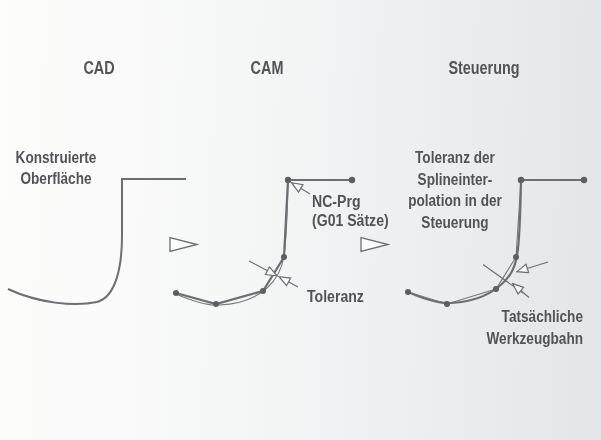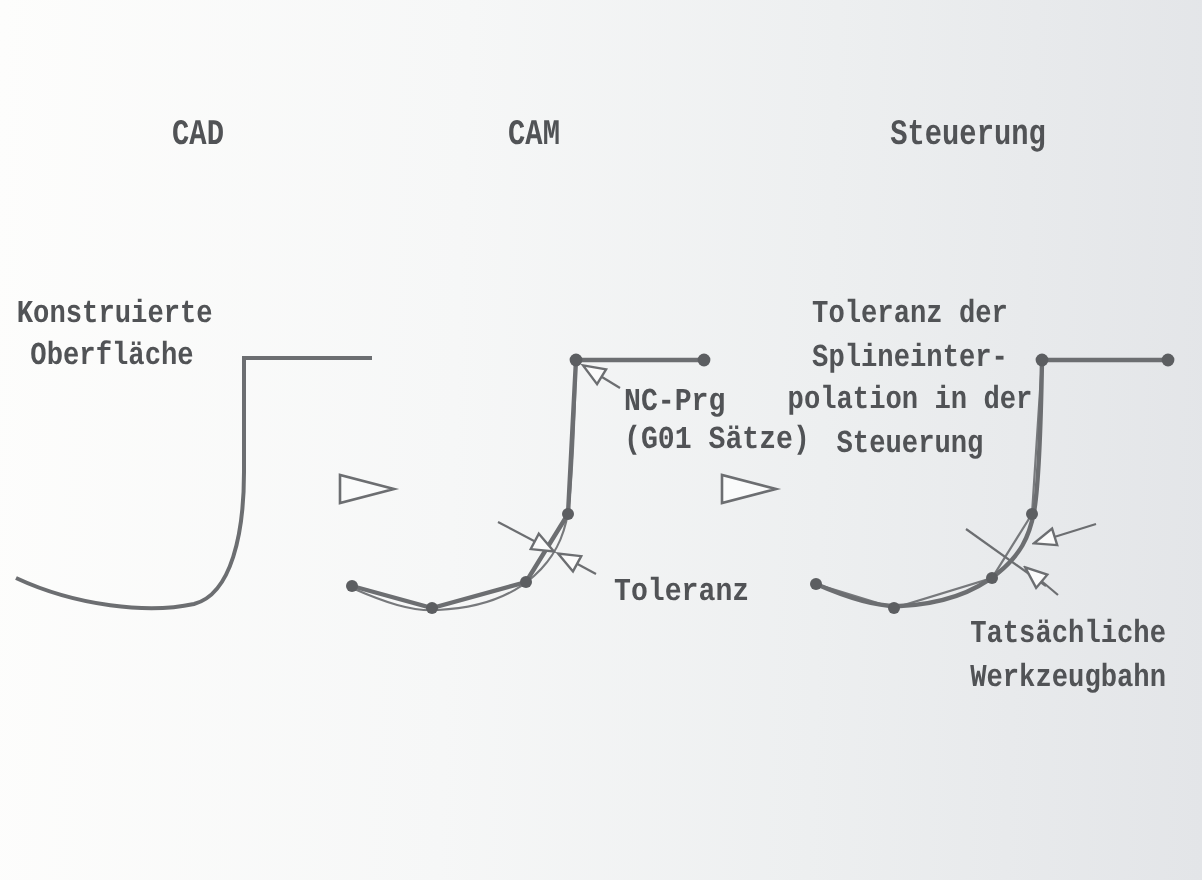--- a/index.html
+++ b/index.html
@@ -2,21 +2,20 @@
 <html><head>
 <meta charset="utf-8">
 <style>
   html,body{margin:0;padding:0;}
   body{font-family:"Liberation Sans",sans-serif;}
   .stage{
     position:relative;
     width:601px;height:440px;
     overflow:hidden;
     background:linear-gradient(92deg,#fdfdfc 0%,#f6f7f7 38%,#edeff0 68%,#e3e5e8 100%);
-    font-family:Liberation Mono, monospace;
   }
   .stage svg{position:absolute;left:0;top:0;}
   .lbl{
     position:absolute;
     color:#515356;
     font-size:16px;
     font-weight:600;
     line-height:21px;
     white-space:nowrap;
   }

